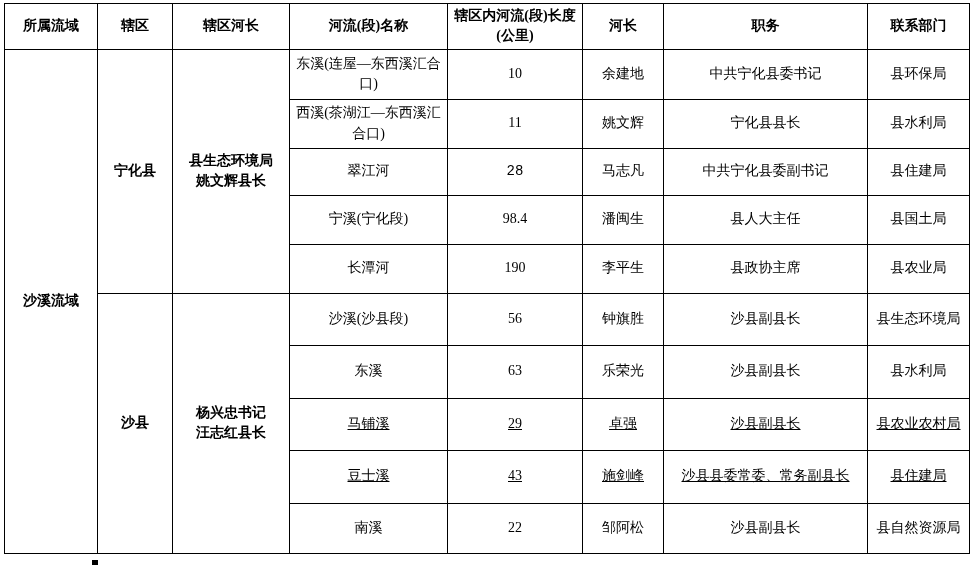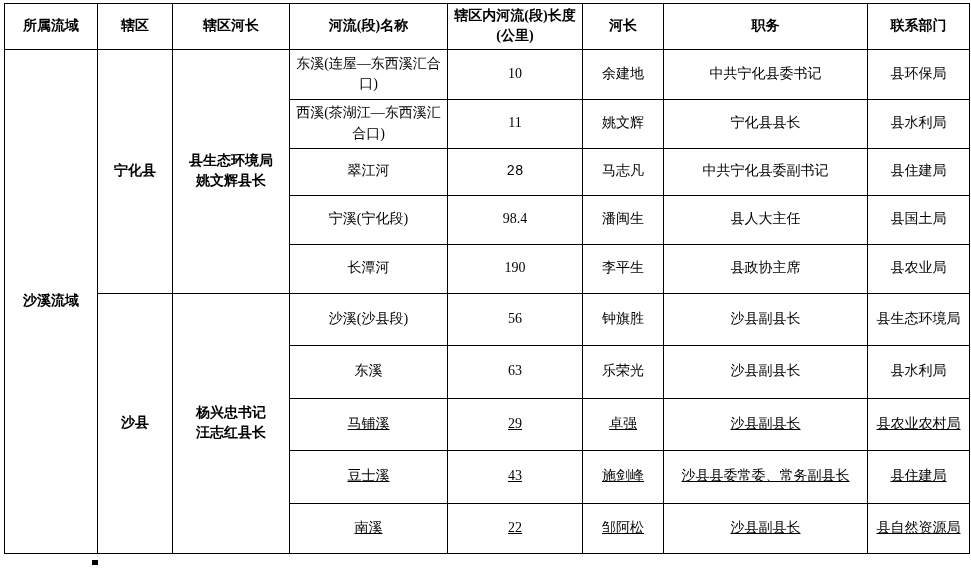--- a/index.html
+++ b/index.html
@@ -45,21 +45,21 @@
   tr.hr  { height: 44px; }
   tr.r1  { height: 50px; }
   tr.r2  { height: 49px; }
   tr.r3  { height: 47px; font-family: Liberation Mono, monospace; }
   tr.r4  { height: 49px; padding-left: 32px; }
   tr.r5  { height: 49px; padding-left: 24px; }
   tr.r6  { height: 52px; }
   tr.r7  { height: 53px; padding-left: 24px; }
   tr.r8  { height: 52px; text-decoration: underline; }
   tr.r9  { height: 53px; text-decoration: underline; }
-  tr.r10 { height: 50px; text-decoration: underline; }
+  tr.r10 { height: 50px; }
   .stray-mark {
     position: absolute;
     left: 92px;
     top: 560px;
     width: 6px;
     height: 5px;
     background: #000000;
   }
 </style>
 </head>

